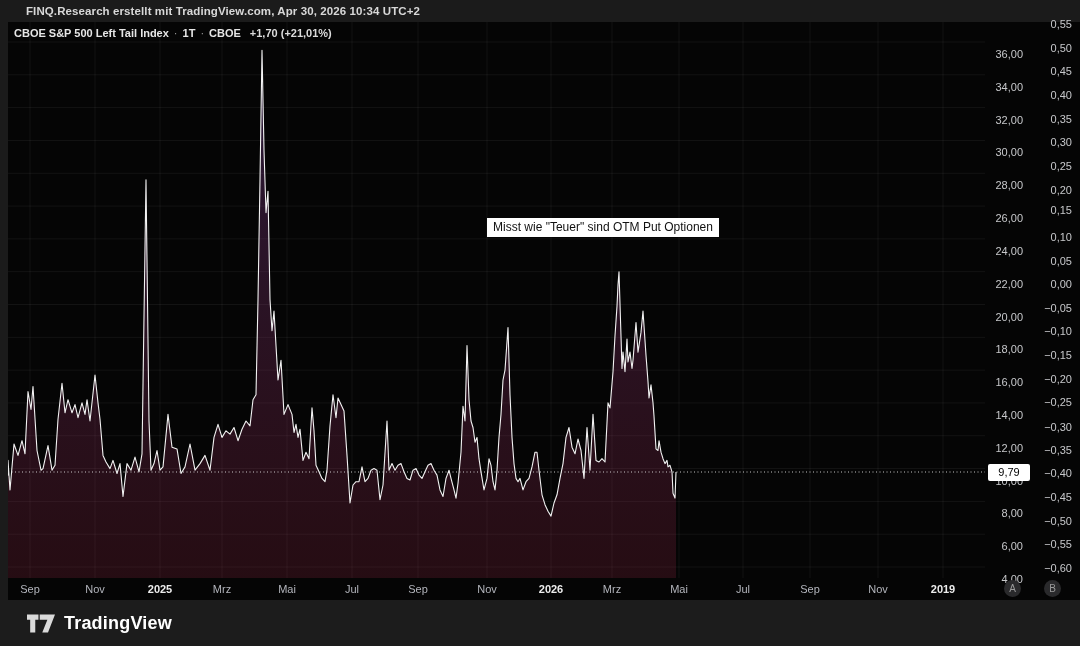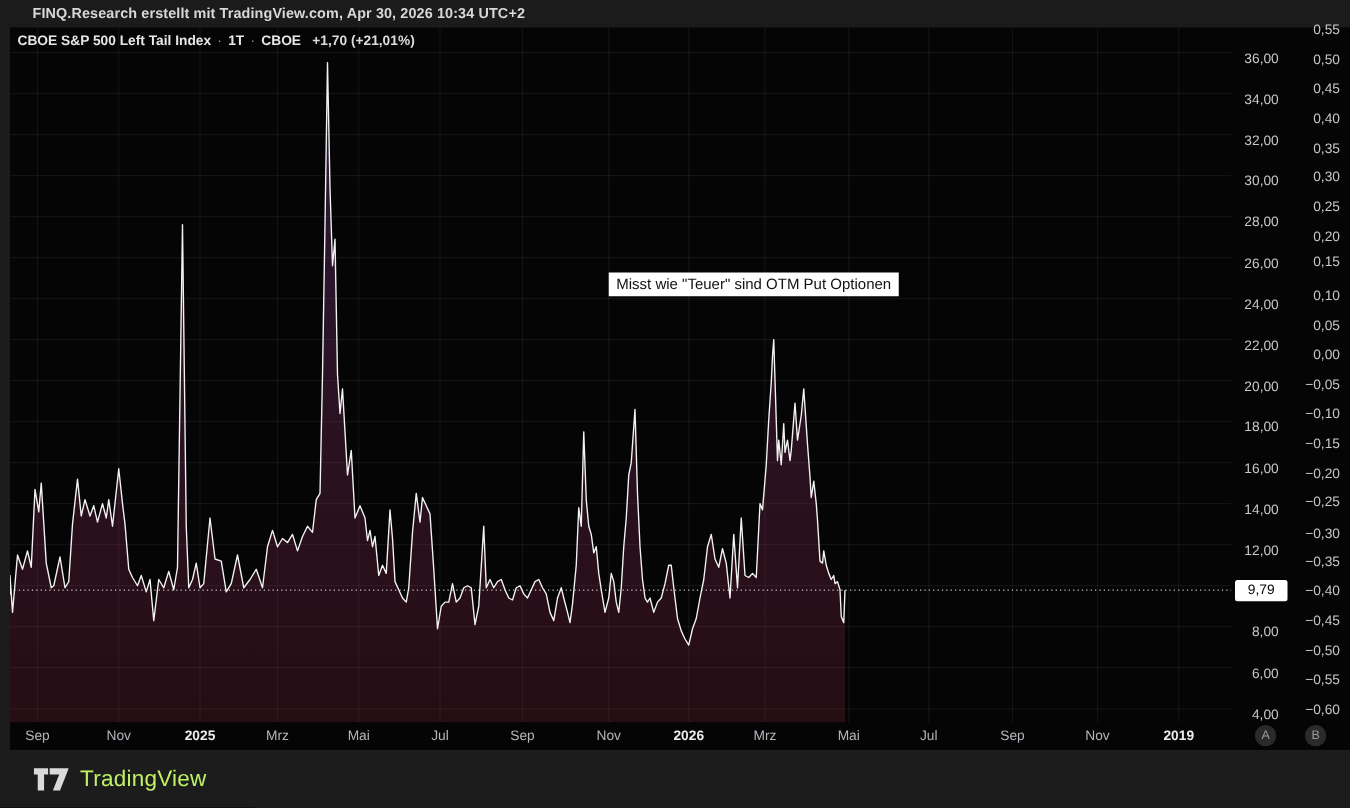--- a/index.html
+++ b/index.html
@@ -13,41 +13,41 @@
   #chart-svg{position:absolute;left:0;top:0;}
   
   #legend{position:absolute;left:6px;top:5px;display:flex;align-items:center;gap:5px;
           color:#e6e6e6;font-size:11px;font-weight:600;white-space:nowrap;}
   #legend .sep{color:#9a9a9a;font-weight:400;}
   #legend .chg{margin-left:4px;color:#dcdcdc;font-weight:600;}
   
   #annotation{position:absolute;left:479px;top:196px;background:#ffffff;color:#111;
               font-size:12px;padding:2px 6px 3px 6px;white-space:nowrap;}
   
-  #axisA{position:absolute;left:977px;top:5px;width:47px;height:556px;}
+  #axisA{position:absolute;left:977px;top:12px;width:47px;height:556px;}
   #axisB{position:absolute;left:1024px;top:0;width:48px;height:556px;}
   .ytick{position:absolute;right:9px;transform:translateY(-50%);color:#c7c8cb;font-size:11px;white-space:nowrap;}
   #axisB .ytick{right:8px;}
   
   #price-badge{position:absolute;left:980px;top:441px;width:42px;height:17px;background:#ffffff;color:#000;
                border-radius:2px;font-size:11px;display:flex;align-items:center;justify-content:center;text-align:center;}
   
   #timeaxis{position:absolute;left:0;top:556px;width:977px;height:22px;}
   .xtick{position:absolute;top:0;height:22px;line-height:22px;transform:translateX(-50%);
          color:#b3b5bc;font-size:11px;white-space:nowrap;}
   .xtick.bold{color:#ececec;font-weight:700;}
   
   .scale-btn{position:absolute;top:558px;width:17px;height:17px;border-radius:50%;background:#2a2a2c;
              color:#9b9b9b;font-size:10px;display:flex;align-items:center;justify-content:center;border:none;padding:0;}
   #btnA{left:996px;} #btnB{left:1036px;}
   
   #footer{position:absolute;left:0;top:600px;width:1080px;height:46px;background:#1c1c1c;
           display:flex;align-items:center;padding-left:27px;box-sizing:border-box;}
   #logo{display:flex;align-items:center;gap:9px;cursor:pointer;}
-  #logo-text{color:#bef264;font-size:18px;font-weight:400;letter-spacing:.2px;}
+  #logo-text{color:#ffffff;font-size:18px;font-weight:700;letter-spacing:.2px;}
 </style>
 </head>
 <body>
 
 <div id="app">
 
   <div id="topbar">
     <span>FINQ.Research erstellt mit TradingView.com, Apr 30, 2026 10:34 UTC+2</span>
   </div>
 

